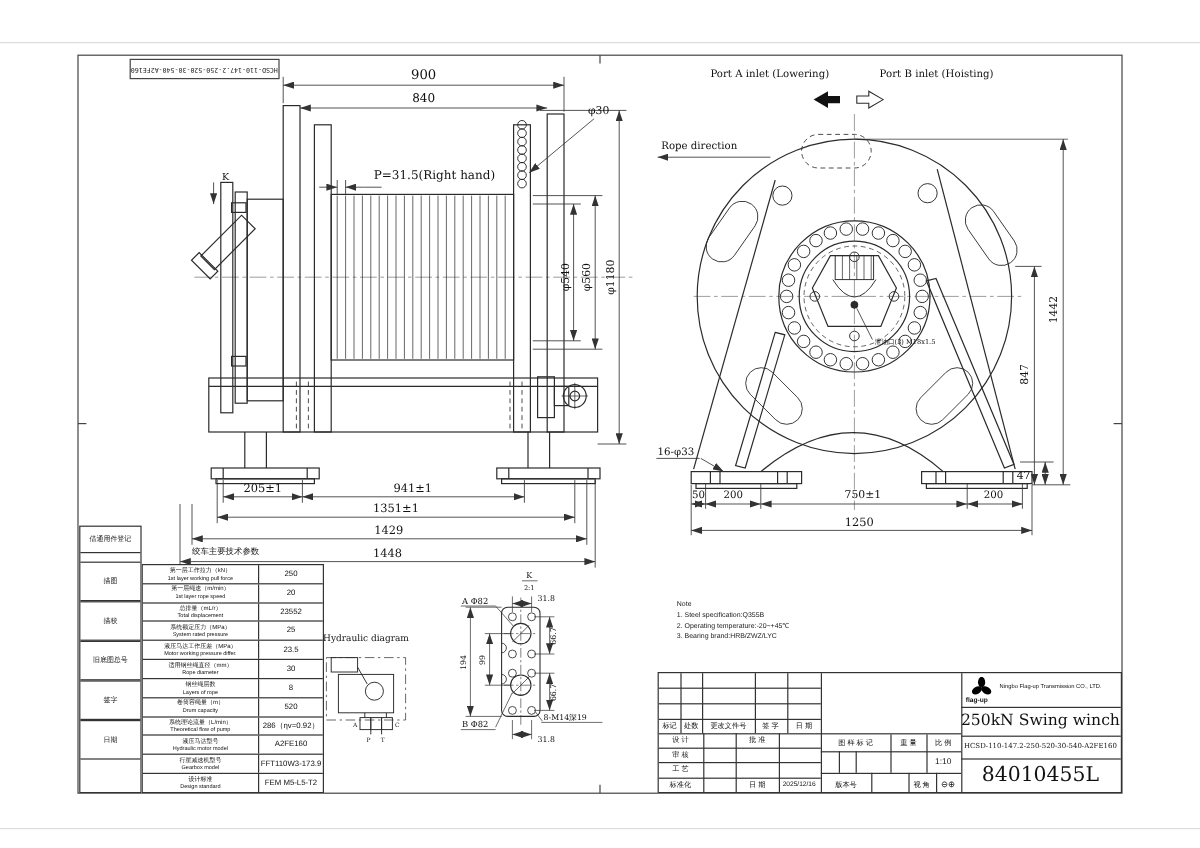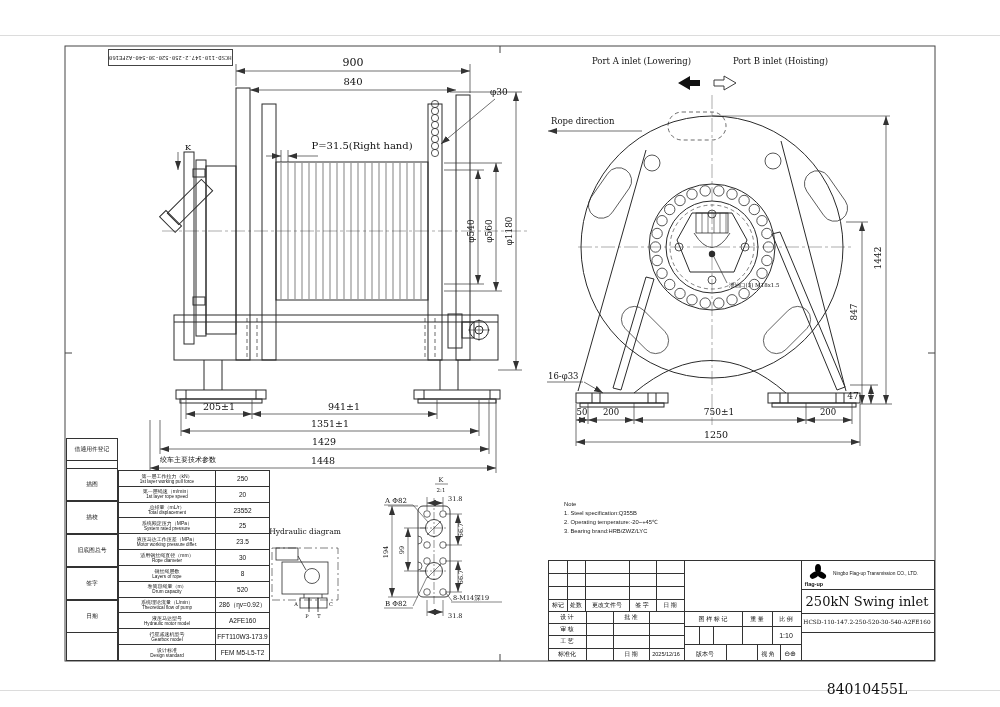--- a/index.html
+++ b/index.html
@@ -531,18 +531,18 @@
     <div class="tt" style="left:241px;top:93px;font-size:7px;">⊖⊕</div>
     <svg class="abs" style="left:256px;top:3px;" width="26" height="18" viewBox="0 0 26 18">
       <g fill="#000">
         <ellipse cx="13" cy="4.5" rx="3" ry="4.5"></ellipse>
         <ellipse cx="13" cy="4.5" rx="3" ry="4.5" transform="rotate(120 13 9)"></ellipse>
         <ellipse cx="13" cy="4.5" rx="3" ry="4.5" transform="rotate(240 13 9)"></ellipse>
       </g>
     </svg>
     <div class="tt" style="left:265px;top:23px;transform:translate(-50%,-50%);font-size:5.5px;font-weight:bold;">flag-up</div>
     <div class="tt" style="left:284px;top:12px;transform:translate(0,-50%);font-size:4.8px;">Ningbo Flag-up Transmission CO., LTD.</div>
-    <div class="tt" style="left:318px;top:40px;font-size:13px;font-family:'DejaVu Serif',serif;">250kN Swing inlet</div>
+    <div class="tt" style="left:318px;top:40px;font-size:13px;font-family:'DejaVu Serif',serif;">250kN Swing winch</div>
     <div class="tt" style="left:318px;top:61px;font-size:5.8px;font-family:'DejaVu Serif',serif;">HCSD-110-147.2-250-520-30-540-A2FE160</div>
-    <div class="tt" style="left:318px;top:85px;font-size:14px;font-family:'DejaVu Serif',serif;margin-top:43px;">84010455L</div>
+    <div class="tt" style="left:318px;top:85px;font-size:17px;font-family:'DejaVu Serif',serif;">84010455L</div>
   </div>
 
 </div>
 
 </body></html>

